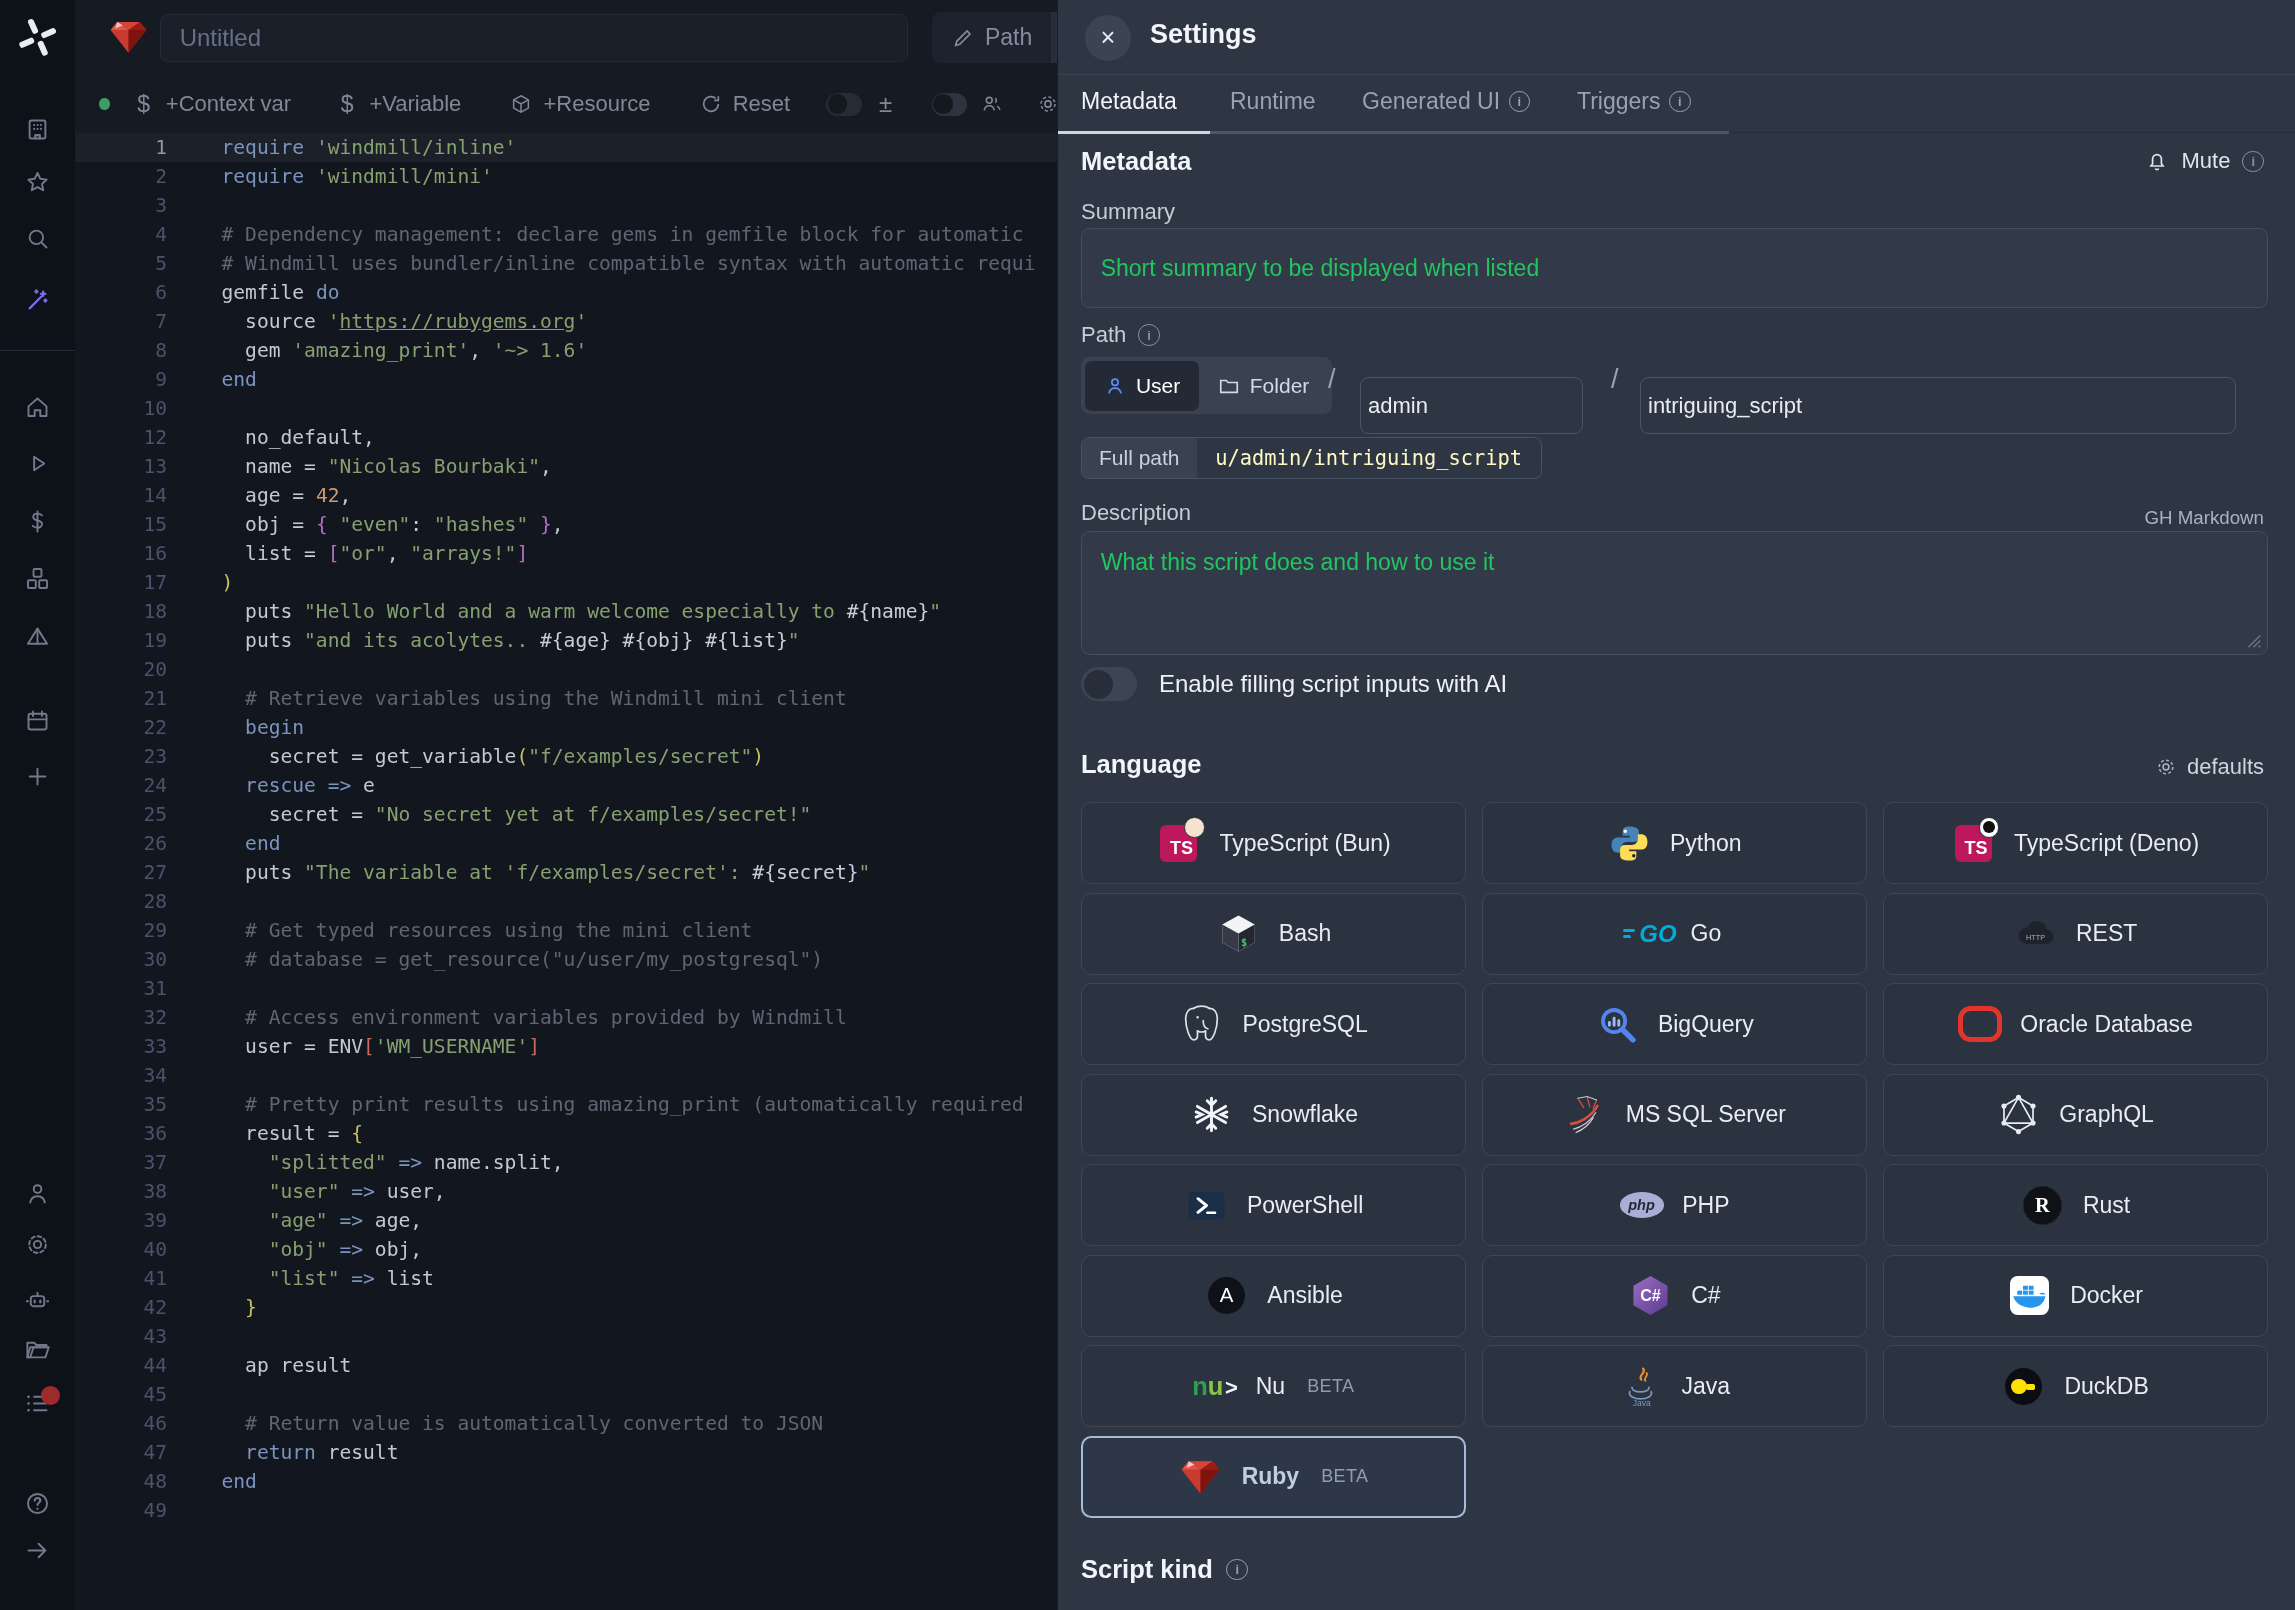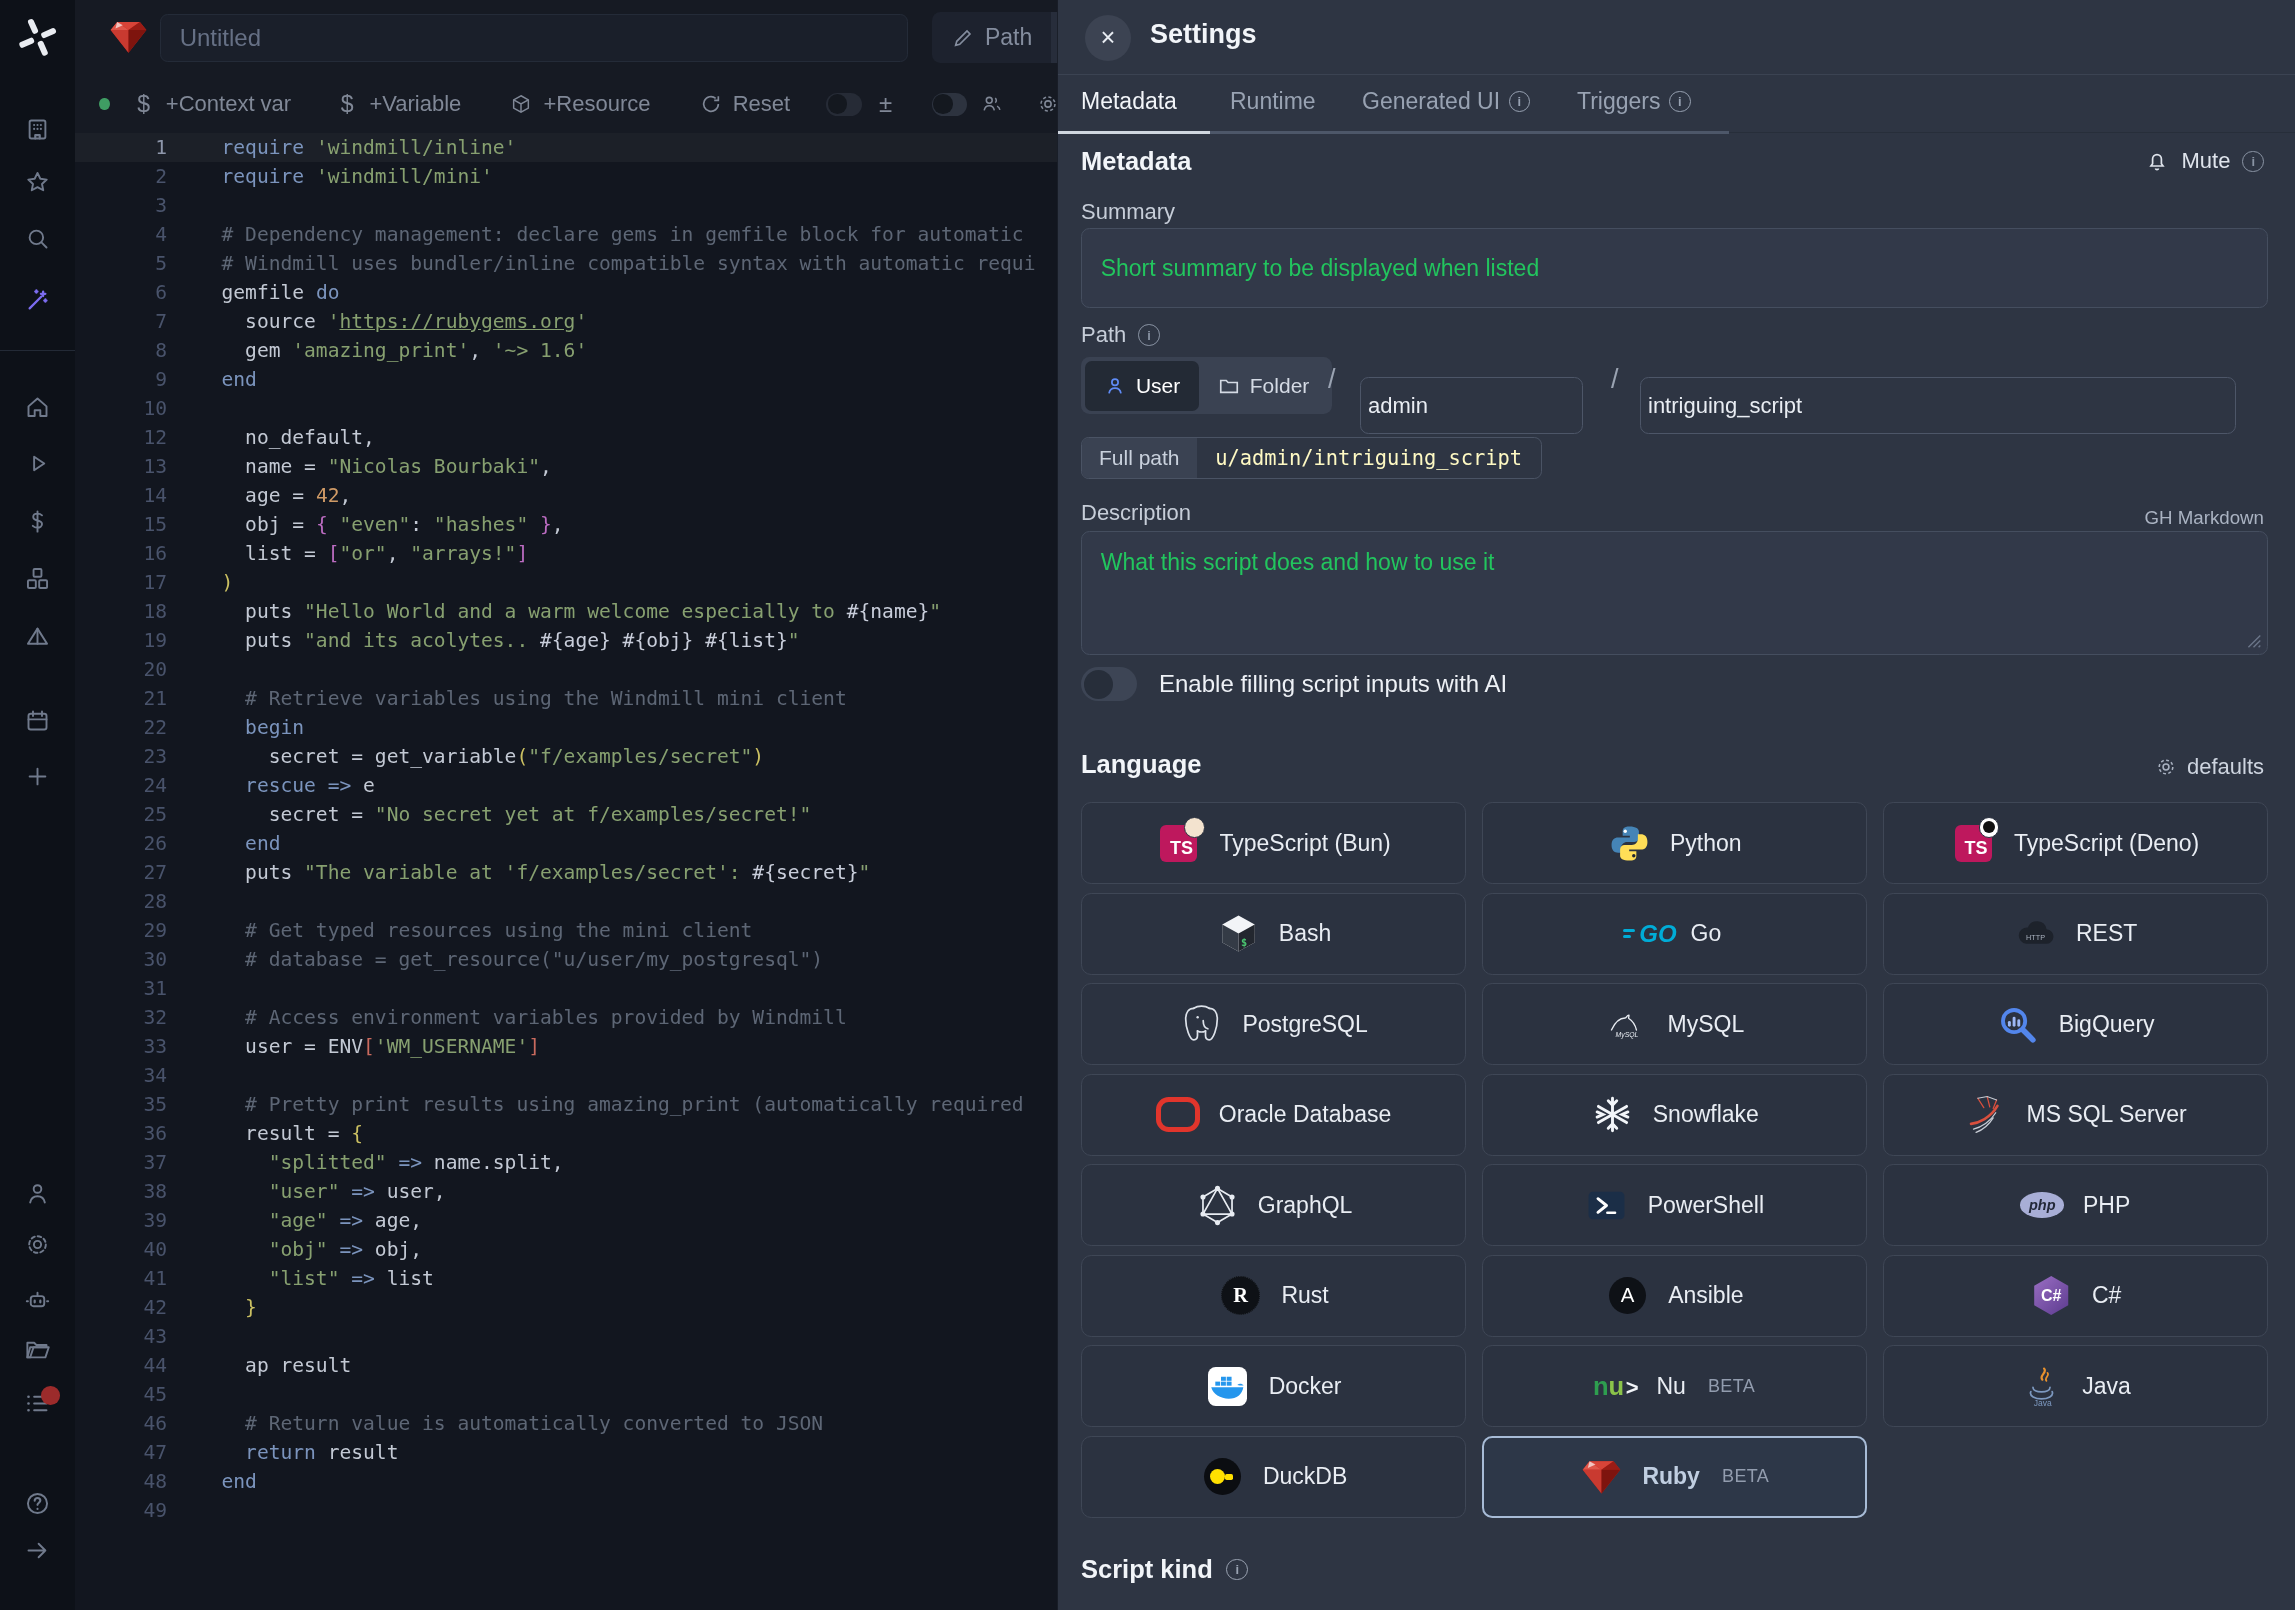--- a/index.html
+++ b/index.html
@@ -683,29 +683,20 @@
                 <path d="M15 5c2.3-1.6 5.4-2.5 9-2.5S30.7 3.4 33 5"></path>
                 <path d="M19.3 31.5c1.4.8 3 1.3 4.7 1.3 1.7 0 3.3-.5 4.7-1.3"></path>
                 <circle cx="19.5" cy="15.5" r="1.4" fill="#dde2ea" stroke="none"></circle>
                 <path d="M26 19.5c0 5.5 2 8.5 5.5 9.5"></path>
               </svg>
             </span>
             <span class="lang-lab">PostgreSQL</span>
           </div>
           <div class="lang-card">
             <span class="lic">
-              <svg viewBox="0 0 60 44">
-                <path d="M8 30C14 17 22 12.5 28 12.5c2.4 0 2.4-4.5 5.4-4.3 1 2-1.2 3 0 5C39.5 17 43 23.5 44.5 30" stroke="#e8ecf2" fill="none" stroke-width="2" stroke-linecap="round"></path>
-                <text x="14" y="41" font-size="10" fill="#e8ecf2" font-style="italic">MySQL</text>
-              </svg>
-            </span>
-            <span class="lang-lab">MySQL</span>
-          </div>
-          <div class="lang-card">
-            <span class="lic">
               <svg viewBox="0 0 48 48" fill="none">
                 <circle cx="20" cy="20" r="13" stroke="#5386ec" stroke-width="4.5"></circle>
                 <line x1="30.5" y1="30.5" x2="42" y2="42" stroke="#5386ec" stroke-width="6.5" stroke-linecap="round"></line>
                 <line x1="14.5" y1="21.5" x2="14.5" y2="25" stroke="#9db8f5" stroke-width="3.4" stroke-linecap="round"></line>
                 <line x1="20" y1="16.5" x2="20" y2="25" stroke="#9db8f5" stroke-width="3.4" stroke-linecap="round"></line>
                 <line x1="25.5" y1="19.5" x2="25.5" y2="25" stroke="#9db8f5" stroke-width="3.4" stroke-linecap="round"></line>
               </svg>
             </span>
             <span class="lang-lab">BigQuery</span>
           </div>

